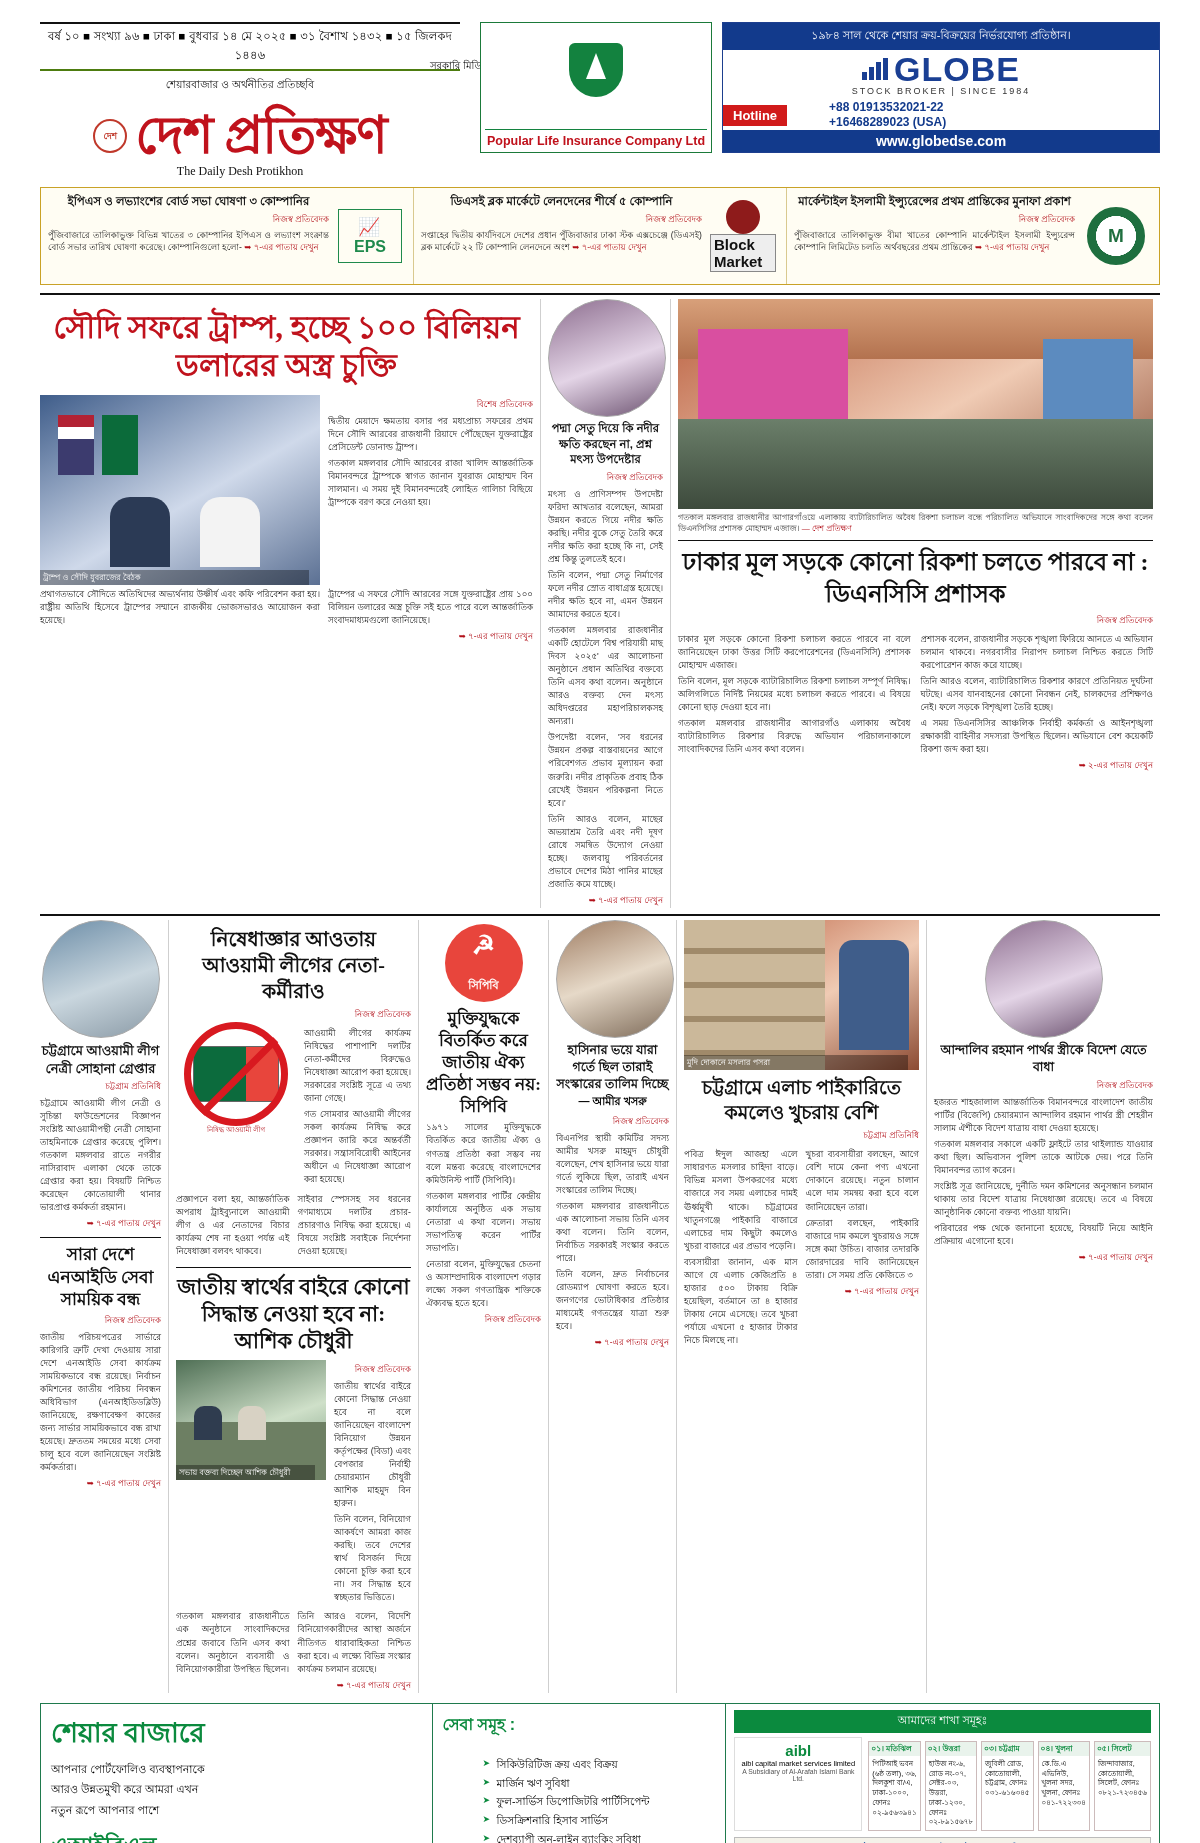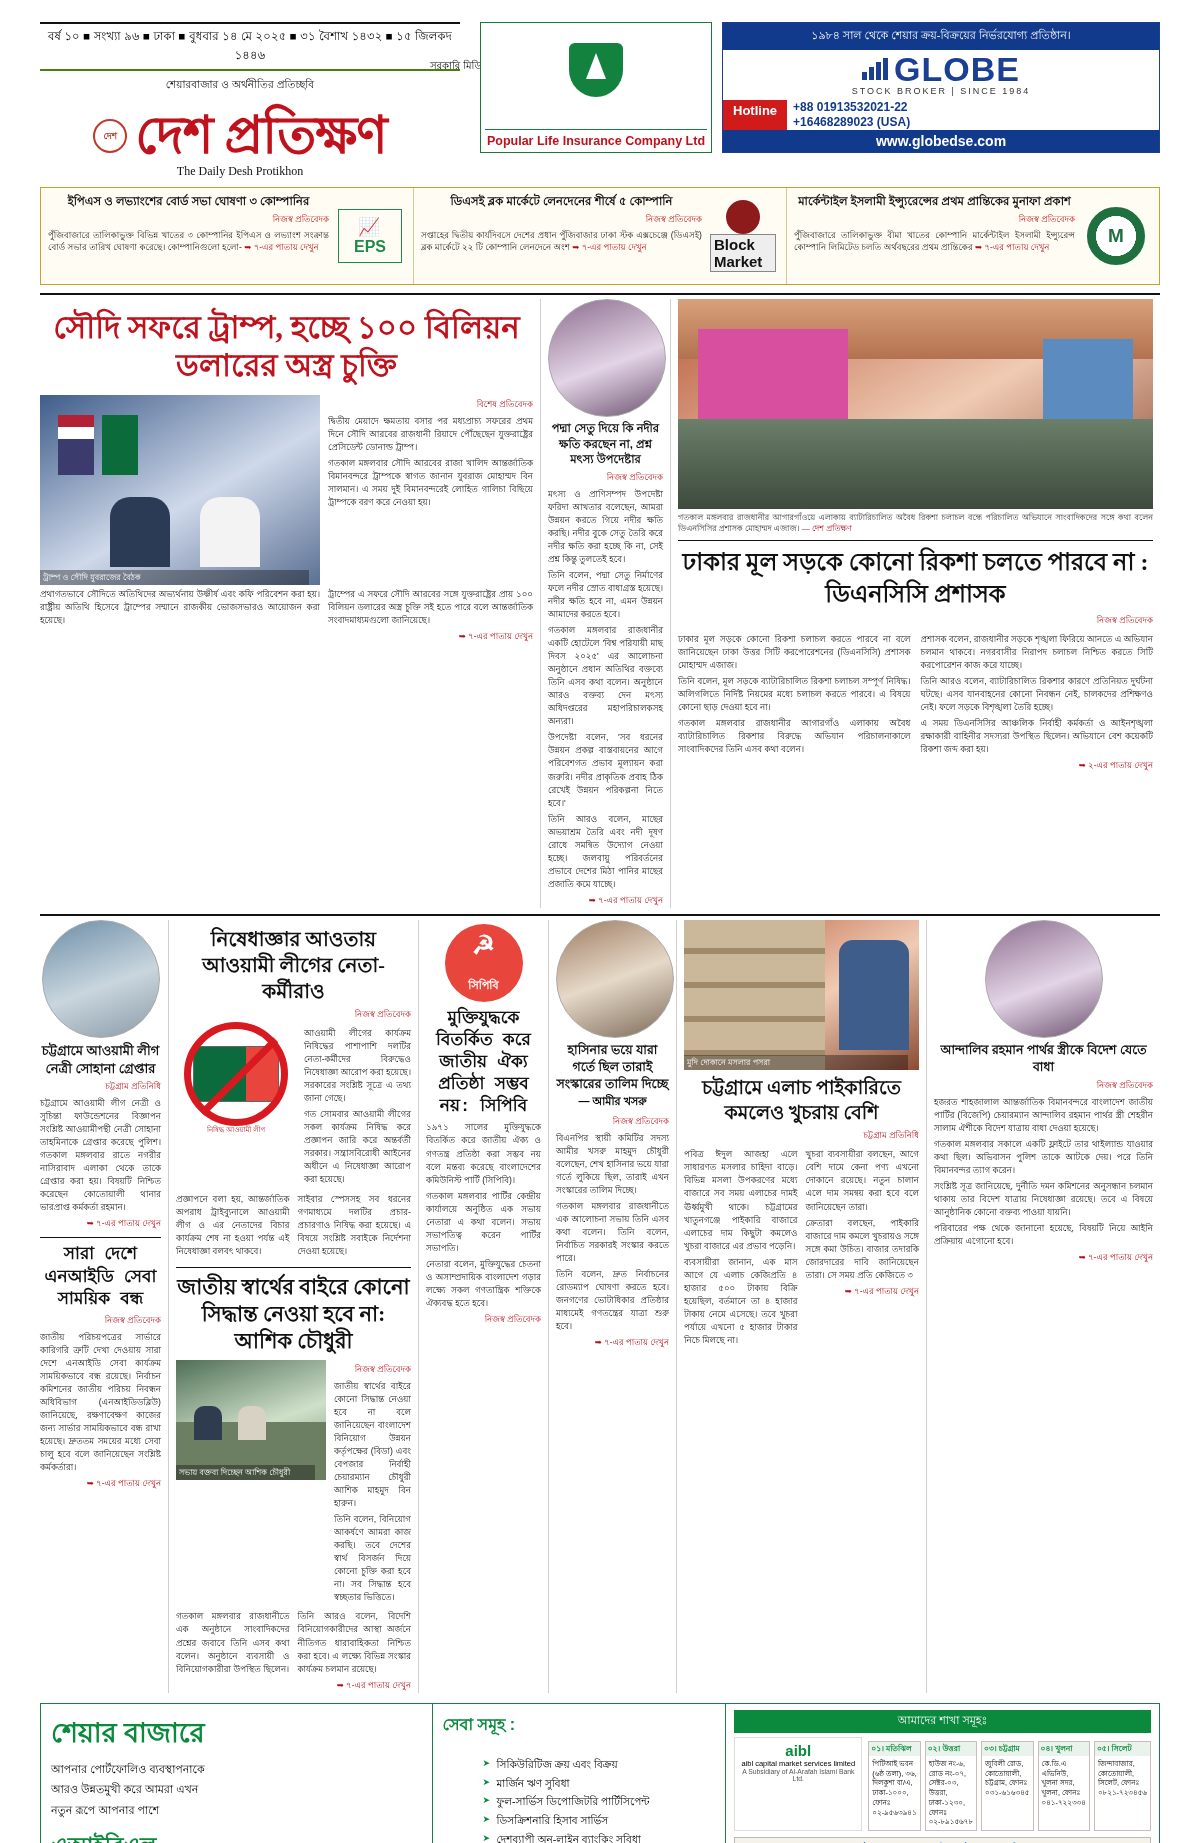--- a/index.html
+++ b/index.html
@@ -105,21 +105,21 @@
     background: #123a8c; color: #fff; text-align: center;
     font-size: 11px; padding: 4px 2px;
   }
   .globe-mid { text-align:center; padding: 2px 0 0; }
   .globe-word {
     font-size: 34px; font-weight: bold; color: #1a3f93;
     letter-spacing: 1px; line-height: 1;
   }
   .globe-sub { font-size: 9px; color: #333; letter-spacing: 2px; }
   .globe-hot {
-    display: flex; margin-top: 4px;
+    display: flex; align-items: center; margin-top: 4px; gap: 36px;
   }
   .hot-label {
     background: #d11a1a; color: #fff; font-weight: bold;
     font-size: 13px; padding: 3px 10px;
   }
   .hot-num { color: #123a8c; font-weight: bold; font-size: 12px; padding-left: 6px; text-align:left; line-height:1.25;}
   .globe-url {
     background: #123a8c; color: #fff; text-align: center;
     font-size: 14px; font-weight: bold; padding: 3px;
   }
@@ -168,21 +168,21 @@
   .cols { display: flex; }
   .col { padding: 0 7px; }
   .col + .col { border-left: 1px solid #cfcfcf; }
   .hl {
     font-family: "Liberation Serif", serif;
     color: #c0121c; font-weight: bold;
     line-height: 1.22;
   }
   .lead-hl { font-size: 31px; text-align: center; padding: 10px 4px 4px; }
   h3.sub {
-    font-family: Liberation Mono, monospace;
+    font-family: Liberation Serif, serif;
     font-weight: bold; font-size: 17px; line-height: 1.3;
     text-align: center; margin: 6px 0 2px; color: #111;
   }
   .big-head {
     font-family: "Liberation Serif", serif;
     font-weight: bold; font-size: 24px; line-height: 1.3;
     text-align: center; color: #111; margin: 6px 0 4px;
   }
   p.txt { font-size: 8.7px; line-height: 1.5; text-align: justify; margin: 3px 0; color: #1a1a1a; }
   .cap { font-size: 8px; line-height: 1.4; text-align: justify; color: #333; margin-top: 3px; }

